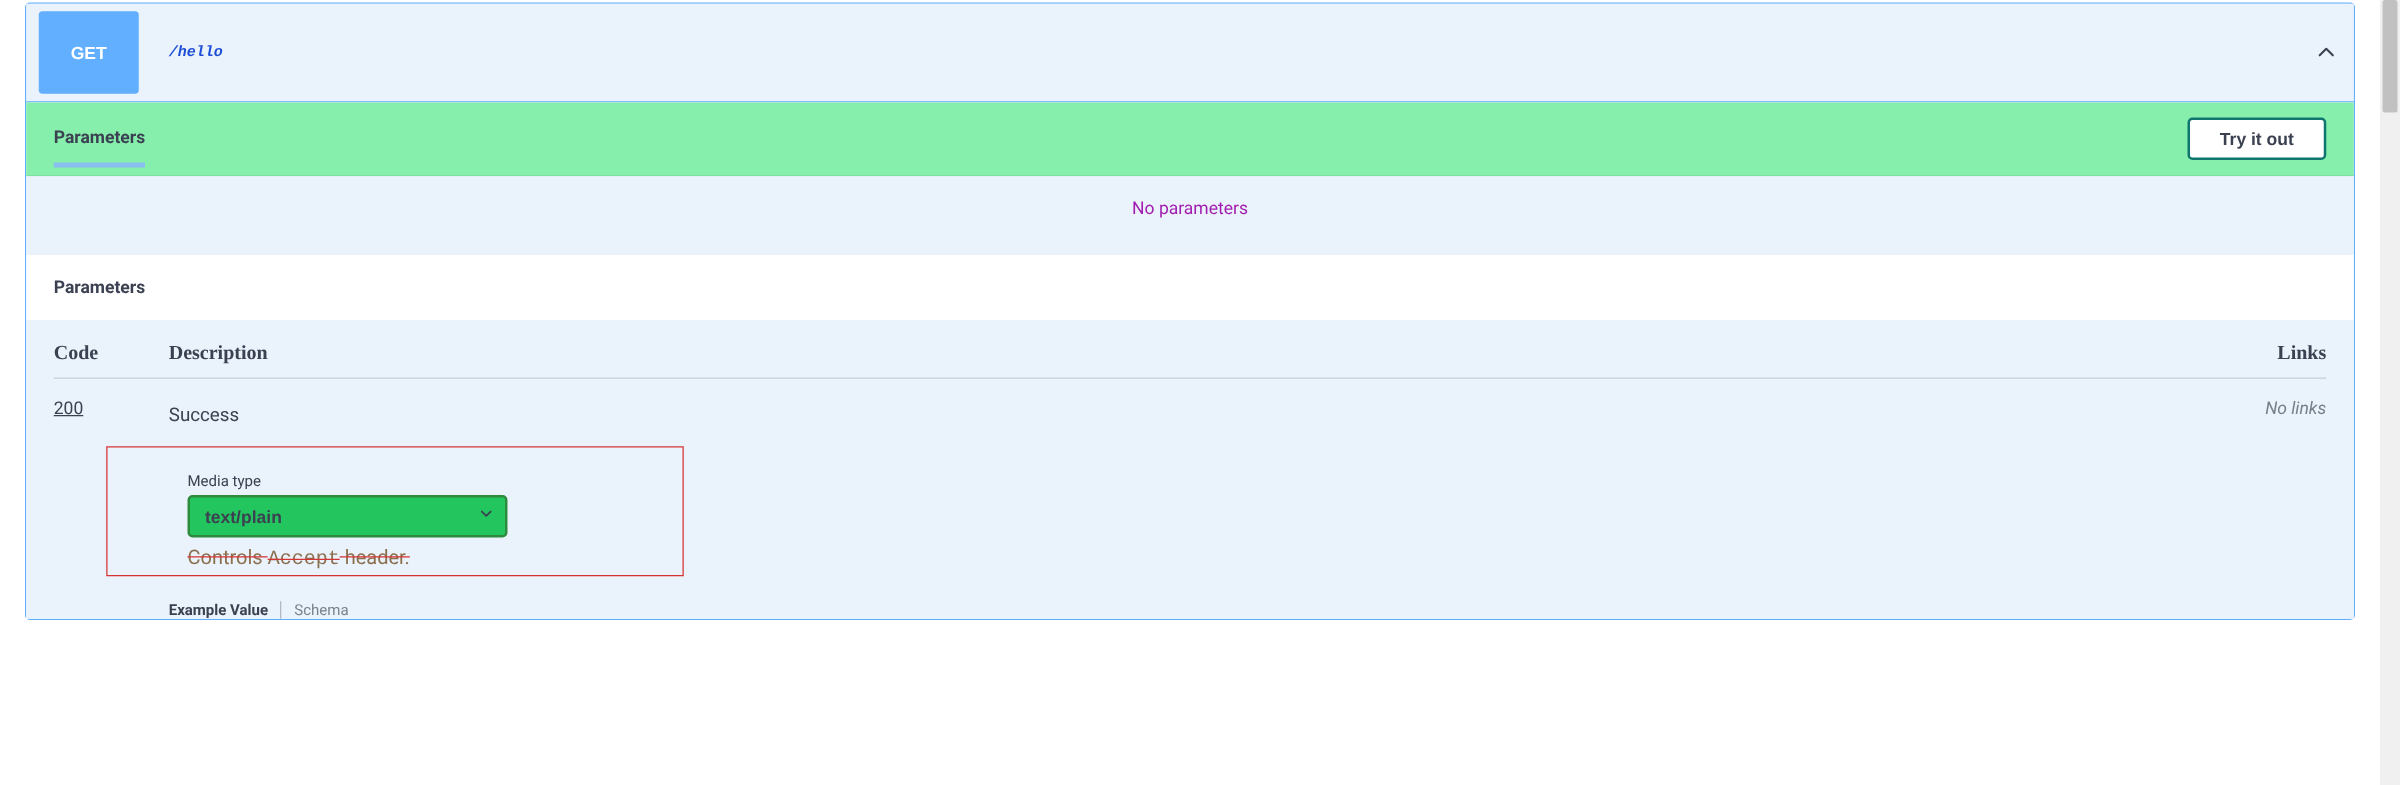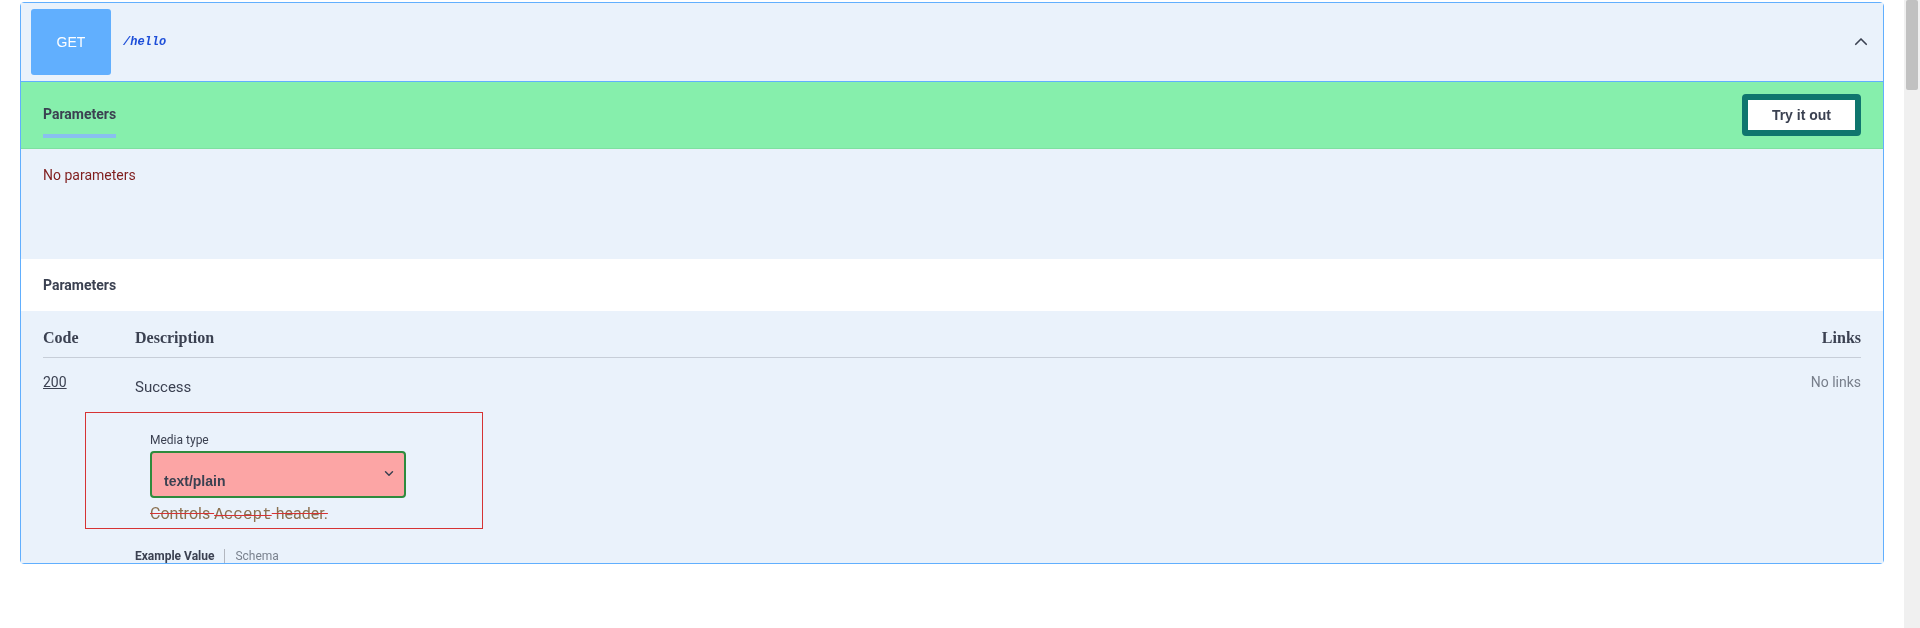--- a/index.html
+++ b/index.html
@@ -43,27 +43,27 @@
       display: flex;
       align-items: center;
       padding: 6px 10px;
       background: #eaf2fb;
       border-bottom: 1px solid #61affe;
       cursor: pointer;
     }
     .method-badge {
       background: #61affe;
       color: #fff;
-      font-weight: 400;
+      font-weight: 700;
       font-size: 14px;
       padding: 25px 0;
       width: 80px;
       text-align: center;
       border-radius: 3px;
-      margin-right: 12px;
+      margin-right: 24px;
       font-family: sans-serif;
     }
     .path-text {
       font-family: "Courier New", monospace;
       font-size: 12px;
       font-weight: 600;
       color: #1d4ed8;
       flex: 1;
       font-style: italic;
     }
@@ -89,34 +89,35 @@
     .tab-title {
       font-size: 14px;
       font-weight: 700;
       color: #3b4151;
       padding-bottom: 12px;
       border-bottom: 4px solid #89bfef;
       margin-bottom: -14px;
       display: inline-block;
     }
     .try-btn {
-      border: 6px solid #0f766e;
+      border: 2px solid #0f766e;
       background: #fff;
       color: #3b4151;
       font-weight: 700;
       font-size: 14px;
       padding: 7px 24px;
       border-radius: 4px;
       cursor: pointer;
     }
     .no-params {
-      padding: 18px 22px 76px 22px;
-      color: #7f1d1d;
-      font-size: 14px;
-      background: #eaf2fb;
+      padding: 18px 22px 29px 22px;
+      color: #a21caf;
+      font-size: 14px;
+      background: #eaf2fb;
+      text-align: center;
     }
     .responses-header {
       padding: 18px 22px;
       font-size: 14px;
       font-weight: 700;
       color: #3b4151;
       background: #fff;
     }
     .responses-table-area {
       padding: 18px 22px 0 22px;
@@ -125,46 +126,46 @@
     .resp-row {
       display: flex;
       align-items: flex-start;
     }
     .col-code { width: 92px; font-weight: 700; font-size: 14px; color: #3b4151; }
     .col-desc { flex: 1; }
     .col-links { width: 80px; text-align: right; }
     .th { font-size: 16px; font-weight: 700; color: #3b4151; padding-bottom: 10px; font-family: Liberation Serif, serif; }
     .hr { border: none; border-top: 1px solid rgba(59,65,81,0.2); margin-bottom: 14px; }
     .code-val { font-size: 14px; color: #3b4151; font-weight: 400; padding-top: 2px; text-decoration: underline; }
-    .links-val { color: #777e8a; font-size: 14px; padding-top: 2px; }
+    .links-val { font-style: italic; color: #777e8a; font-size: 14px; padding-top: 2px; }
     .desc-title { font-size: 15px; color: #3b4151; margin: 6px 0 16px 0; }
     .highlight-box {
       border: 1.5px solid #d63333;
       padding: 20px 16px 4px 16px;
       margin-left: -50px;
-      width: 398px;
+      width: 462px;
       margin-bottom: 20px;
     }
     .media-label {
       font-size: 12px;
       color: #3b4151;
       margin-bottom: 4px;
       margin-left: 48px;
     }
     .select-wrap {
       position: relative;
       width: 256px;
       margin-left: 48px;
     }
     .media-select {
       width: 100%;
       border: 2px solid #2e8b3d;
       border-radius: 4px;
-      background: #fca5a5;
-      padding: 20px 30px 7px 12px;
+      background: #22c55e;
+      padding: 7px 30px 7px 12px;
       font-size: 14px;
       font-weight: 700;
       color: #3b4151;
       appearance: none;
       cursor: pointer;
     }
     .select-caret {
       position: absolute;
       right: 10px;
       top: 50%;

